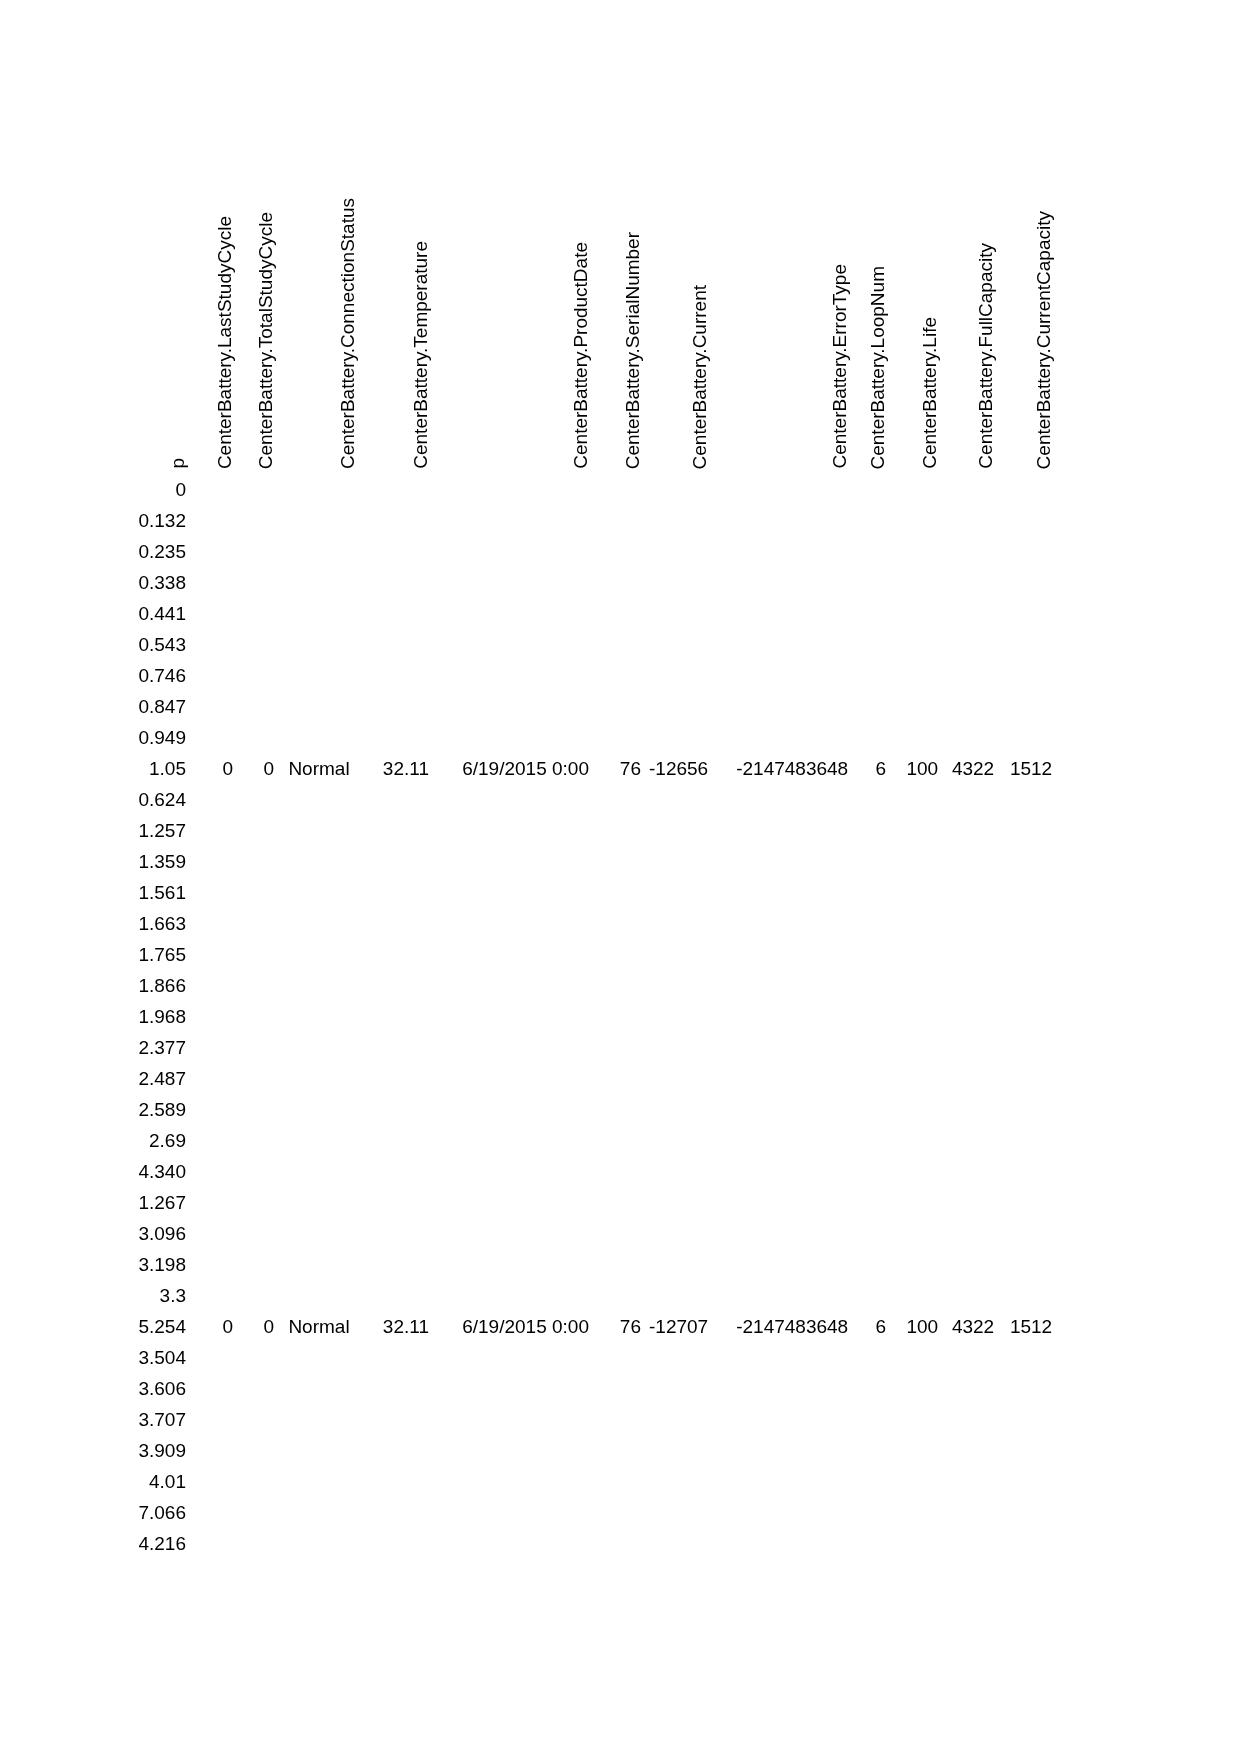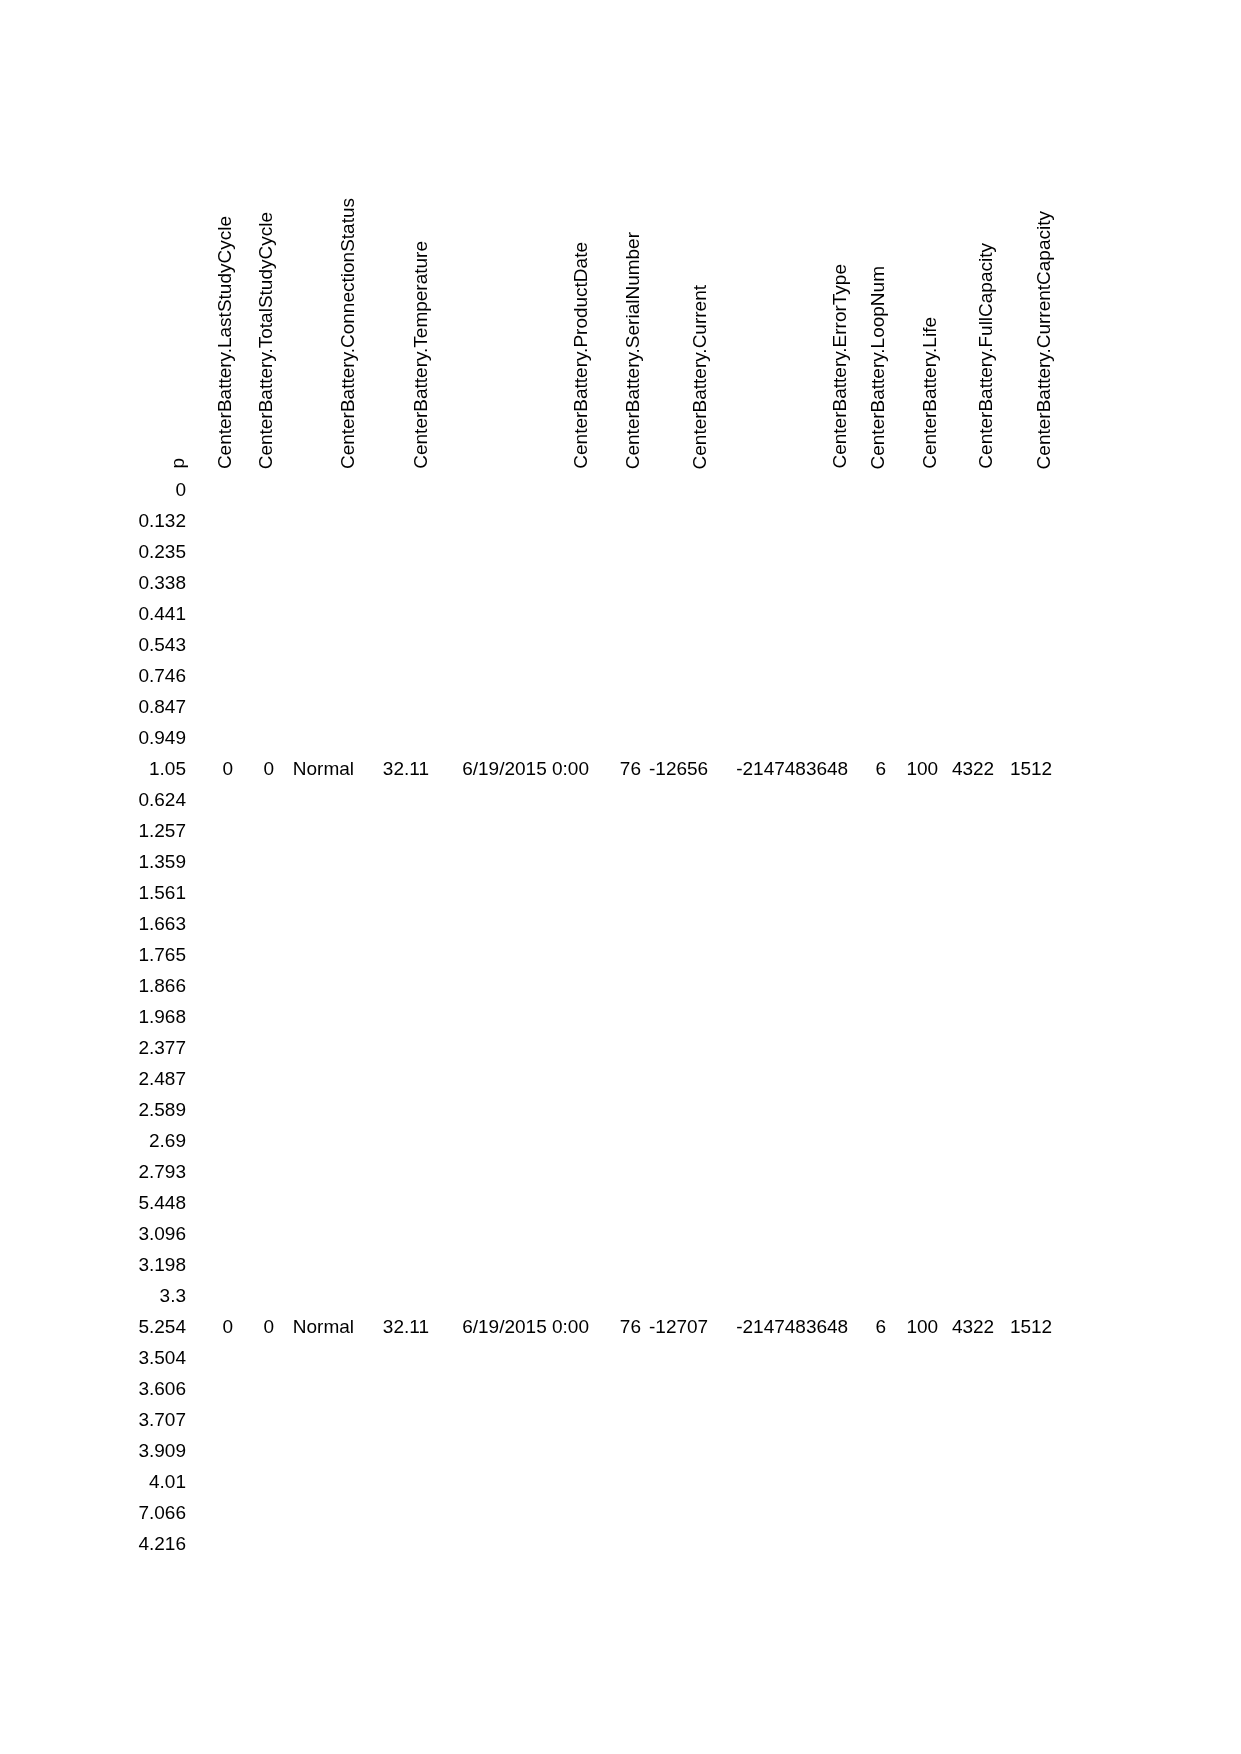--- a/index.html
+++ b/index.html
@@ -58,21 +58,21 @@
     display: inline-block;
     line-height: 20px;
   }
   
   tbody td {
     height: 31px;
     line-height: 31px;
     white-space: nowrap;
   }
   .ar { text-align: right; padding: 0 4px; }
-  .al { text-align: right;  padding: 0 6px; }
+  .al { text-align: center;  padding: 0 6px; }
   .p-cell { text-align: right; padding: 0 4px; }
 </style>
 </head>
 <body>
 
 <div class="sheet">
   <table>
     <colgroup>
       <col class="c-p">
         <col class="c-1">
@@ -457,36 +457,36 @@
           <td class="ar"></td>
           <td class="ar"></td>
           <td class="ar"></td>
           <td class="ar"></td>
           <td class="ar"></td>
           <td class="ar"></td>
           <td class="ar"></td>
           <td class="ar"></td>
         </tr>
         <tr>
-    <td class="p-cell">2.793</td>
-  <td class="ar"></td>
-          <td class="ar"></td>
-          <td class="al"></td>
-          <td class="ar"></td>
-          <td class="ar"></td>
-          <td class="ar"></td>
-          <td class="ar"></td>
-          <td class="ar"></td>
-          <td class="ar"></td>
-          <td class="ar"></td>
-          <td class="ar"></td>
-          <td class="ar"></td>
-        </tr>
-        <tr>
-    <td class="p-cell">5.448</td>
+    <td class="p-cell">4.340</td>
+  <td class="ar"></td>
+          <td class="ar"></td>
+          <td class="al"></td>
+          <td class="ar"></td>
+          <td class="ar"></td>
+          <td class="ar"></td>
+          <td class="ar"></td>
+          <td class="ar"></td>
+          <td class="ar"></td>
+          <td class="ar"></td>
+          <td class="ar"></td>
+          <td class="ar"></td>
+        </tr>
+        <tr>
+    <td class="p-cell">1.267</td>
   <td class="ar"></td>
           <td class="ar"></td>
           <td class="al"></td>
           <td class="ar"></td>
           <td class="ar"></td>
           <td class="ar"></td>
           <td class="ar"></td>
           <td class="ar"></td>
           <td class="ar"></td>
           <td class="ar"></td>

